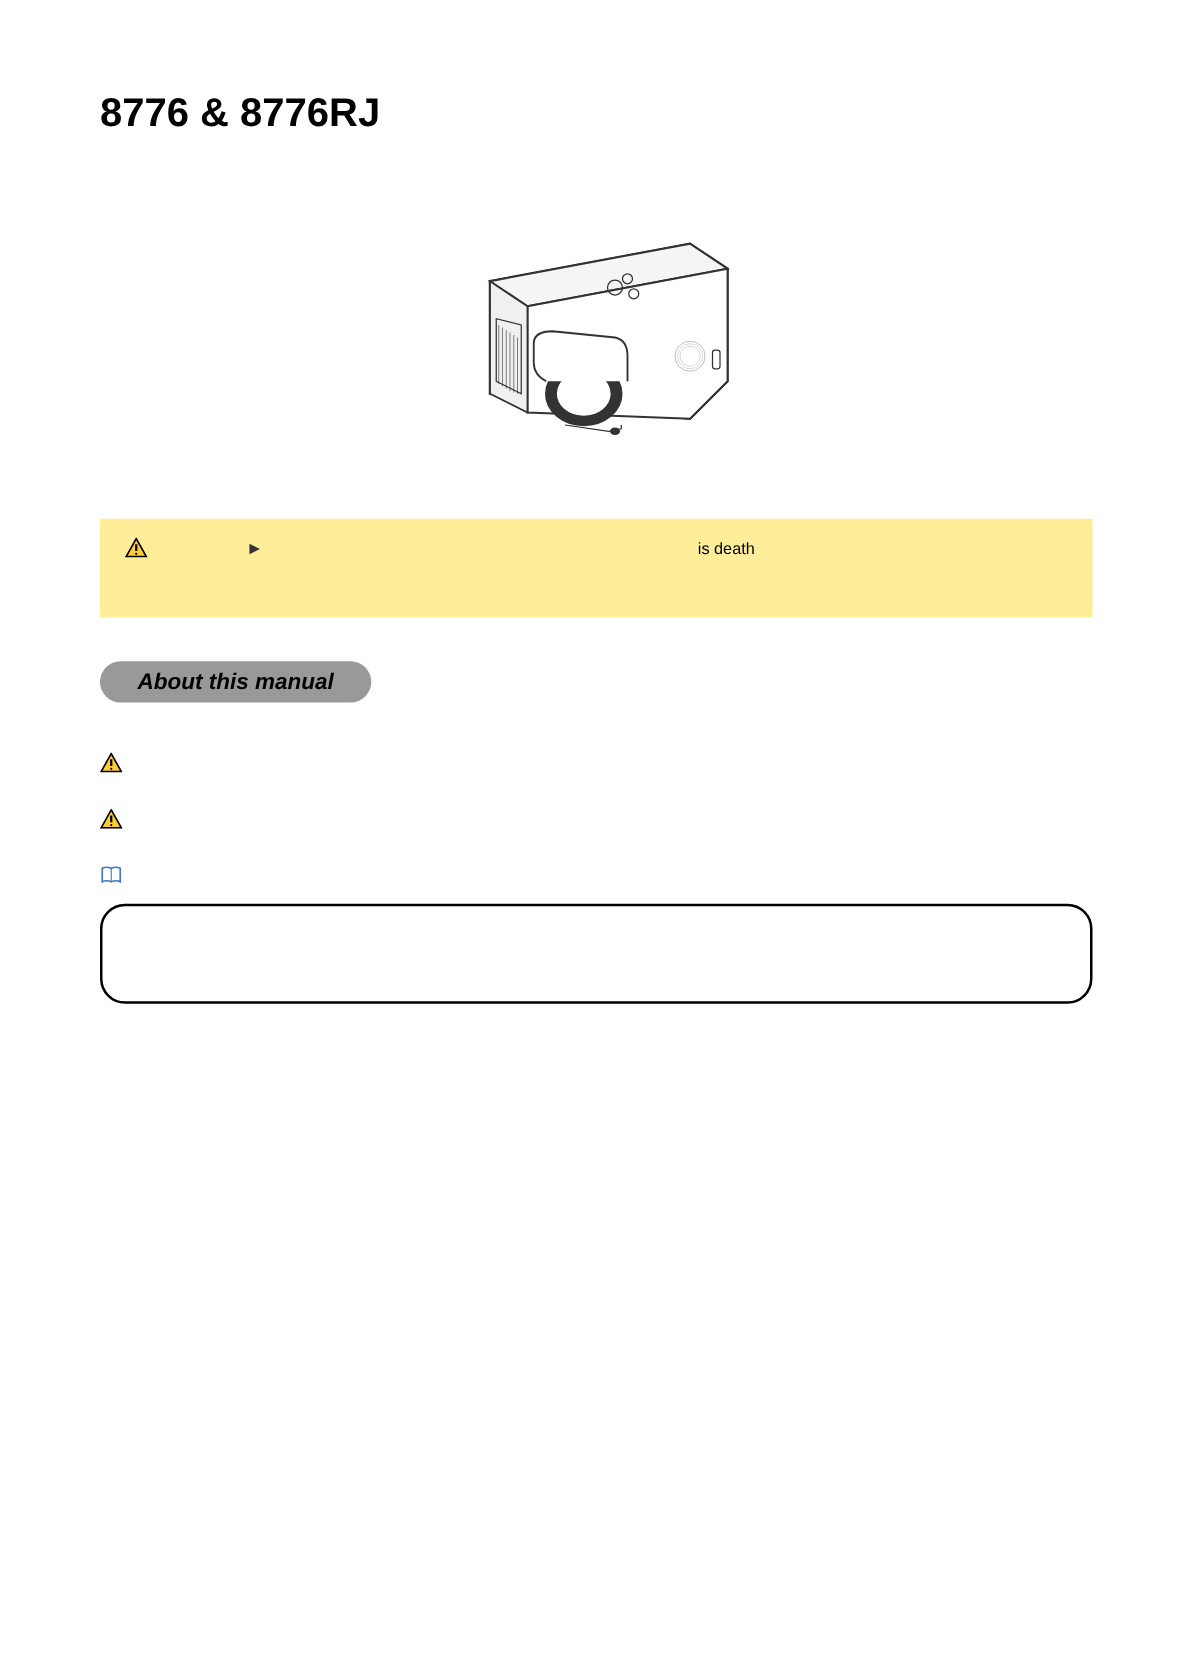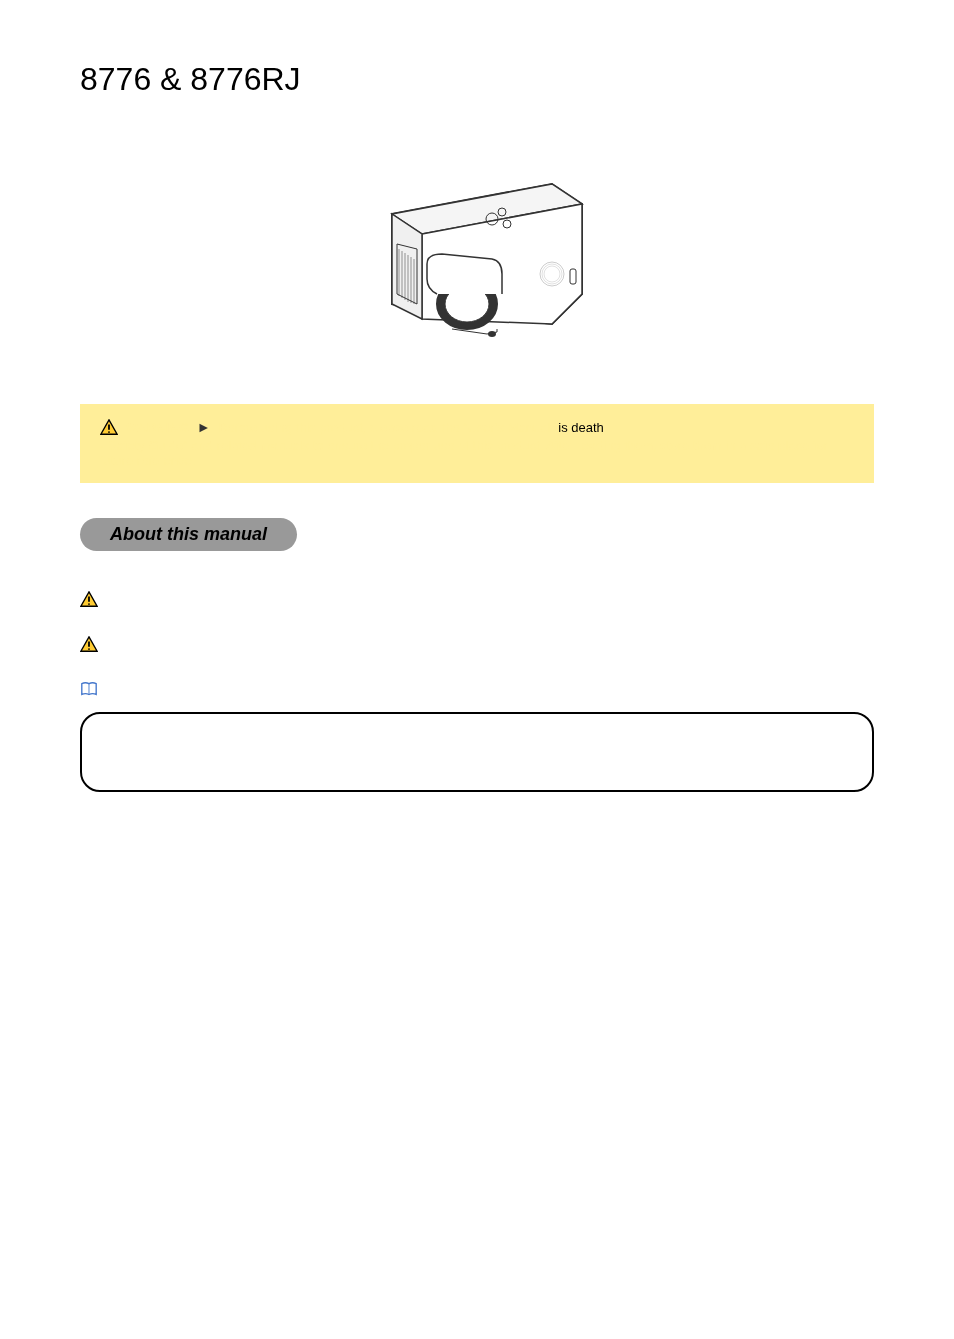--- a/index.html
+++ b/index.html
@@ -16,23 +16,23 @@
     }
     .header {
       padding: 40px 80px 10px 80px;
     }
     .projector-label {
       font-size: 14px;
       color: #ffffff;
     }
     .product-title {
       font-size: 32px;
-      font-weight: 400;
+      font-weight: 700;
       color: #000000;
-      margin-top: 5px;
+      margin-top: 16px;
     }
     .manual-title {
       font-size: 16px;
       color: #ffffff;
       margin-top: 8px;
       font-weight: bold;
     }
     .projector-image {
       display: flex;
       justify-content: center;

